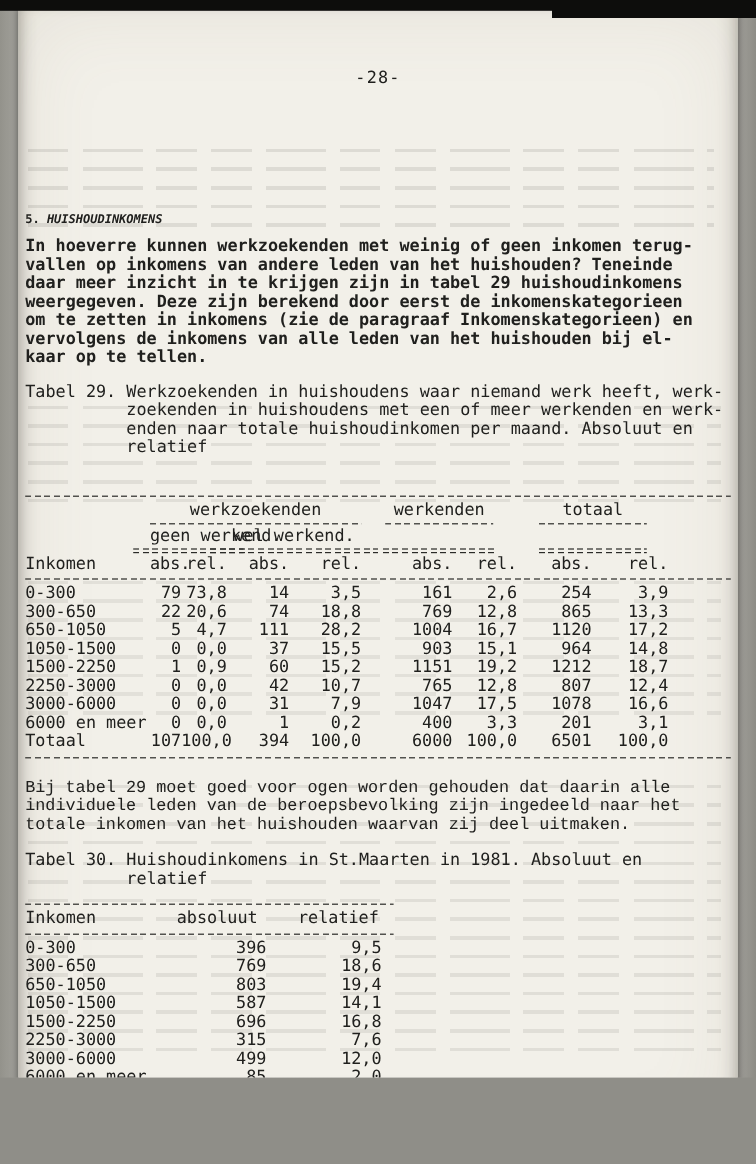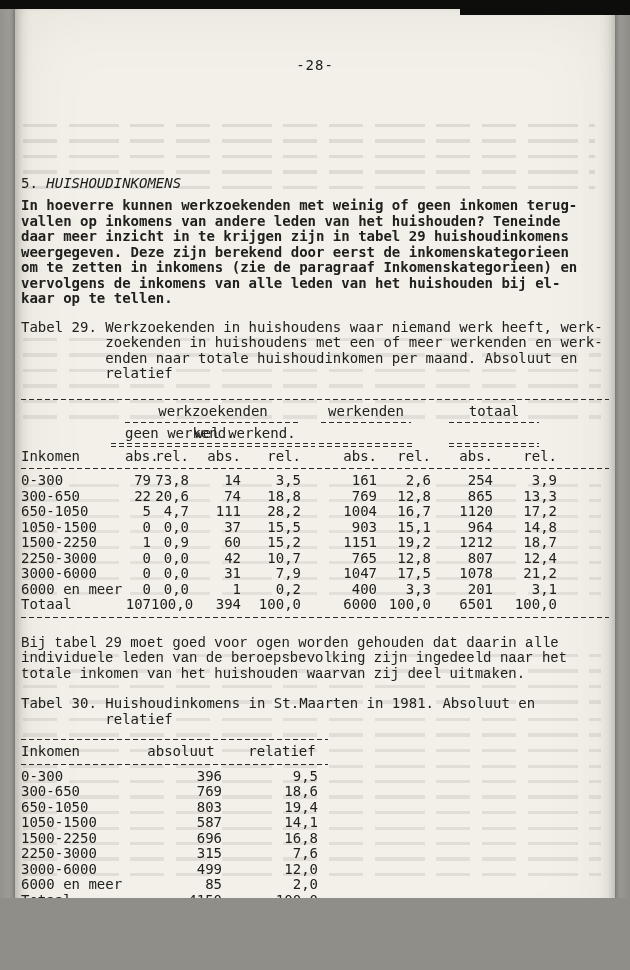--- a/index.html
+++ b/index.html
@@ -29,24 +29,24 @@
   .edge-mark { position:absolute; right:0; top:898px; width:7px; height:20px; background:#3a382f; z-index:6; opacity:.55; }
 
   .content {
     position:absolute; left:6px; top:0; width:588px; height:100%;
     padding-top:52px;
     font-size:14px; line-height:15.5px; color:#20201e;
     z-index:3;
   }
   .pre { white-space:pre-wrap; }
   .pageno { text-align:center; letter-spacing:1px; margin-bottom:102px; }
-  .heading { margin:0 0 7px 0; font-weight:normal; font-size:14px; }
+  .heading { margin:0 0 7px 0; font-weight:bold; font-size:10px; }
   .heading i { font-style:italic; }
   .para1 { margin-bottom:13px;font-weight:bold; }
-  .cap29 { margin-bottom:13px; }
+  .cap29 { margin-bottom:27px; }
   .t29wrap { margin-bottom:14px; }
   .para2 { margin-bottom:14px;font-family:Liberation Mono, monospace; }
   .cap30 { margin-bottom:8px; }
 
   table { border-collapse:collapse; table-layout:fixed; }
   td {
     padding:0; height:15.5px; white-space:nowrap; overflow:visible;
     text-align:right; font-size:14px; line-height:15.5px; color:#20201e;
   }
   td:first-child { text-align:left;margin-left:32px; }
@@ -272,21 +272,21 @@
               </tr>
               <tr>
                 <td>3000-6000</td>
                 <td>0</td>
                 <td>0,0</td>
                 <td>31</td>
                 <td>7,9</td>
                 <td>1047</td>
                 <td>17,5</td>
                 <td>1078</td>
-                <td>21,2</td>
+                <td>16,6</td>
               </tr>
               <tr>
                 <td>6000 en meer</td>
                 <td>0</td>
                 <td>0,0</td>
                 <td>1</td>
                 <td>0,2</td>
                 <td>400</td>
                 <td>3,3</td>
                 <td>201</td>

